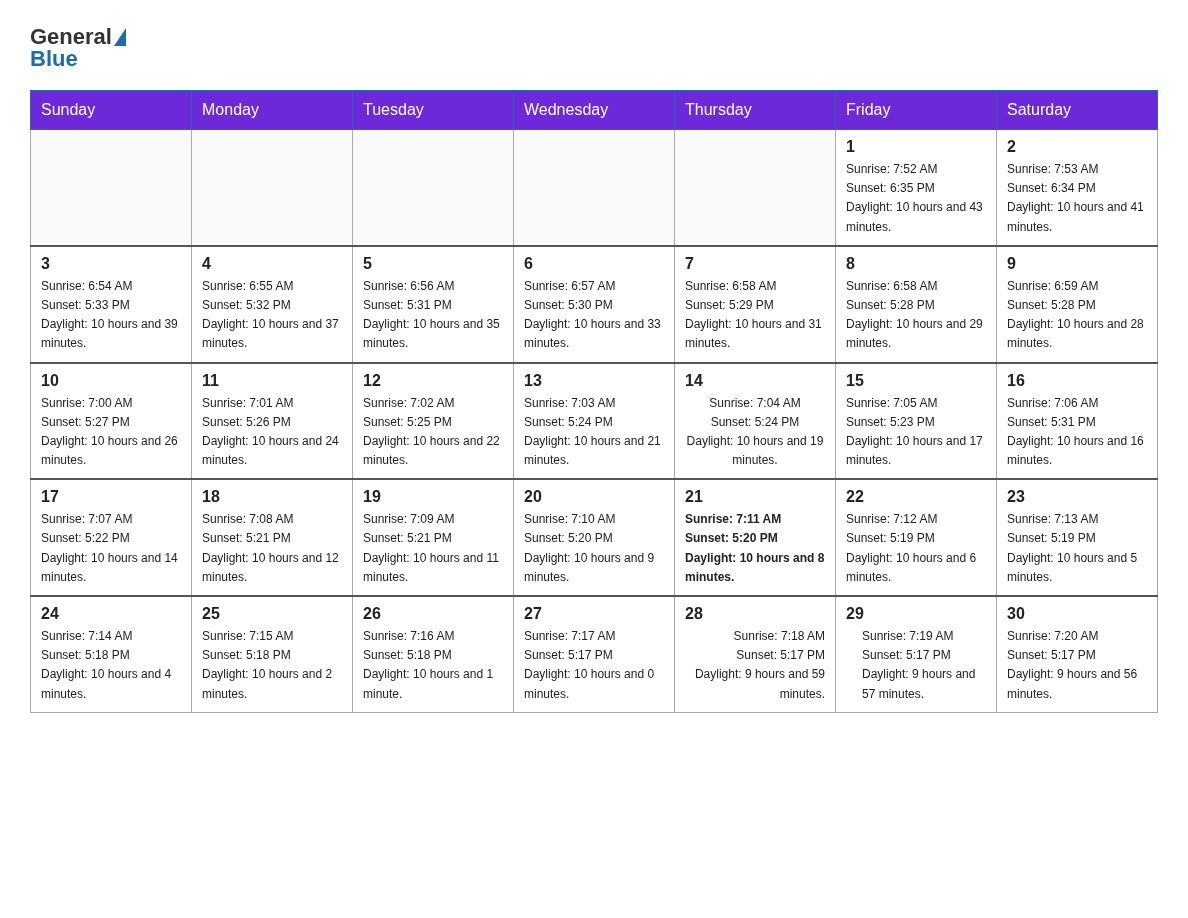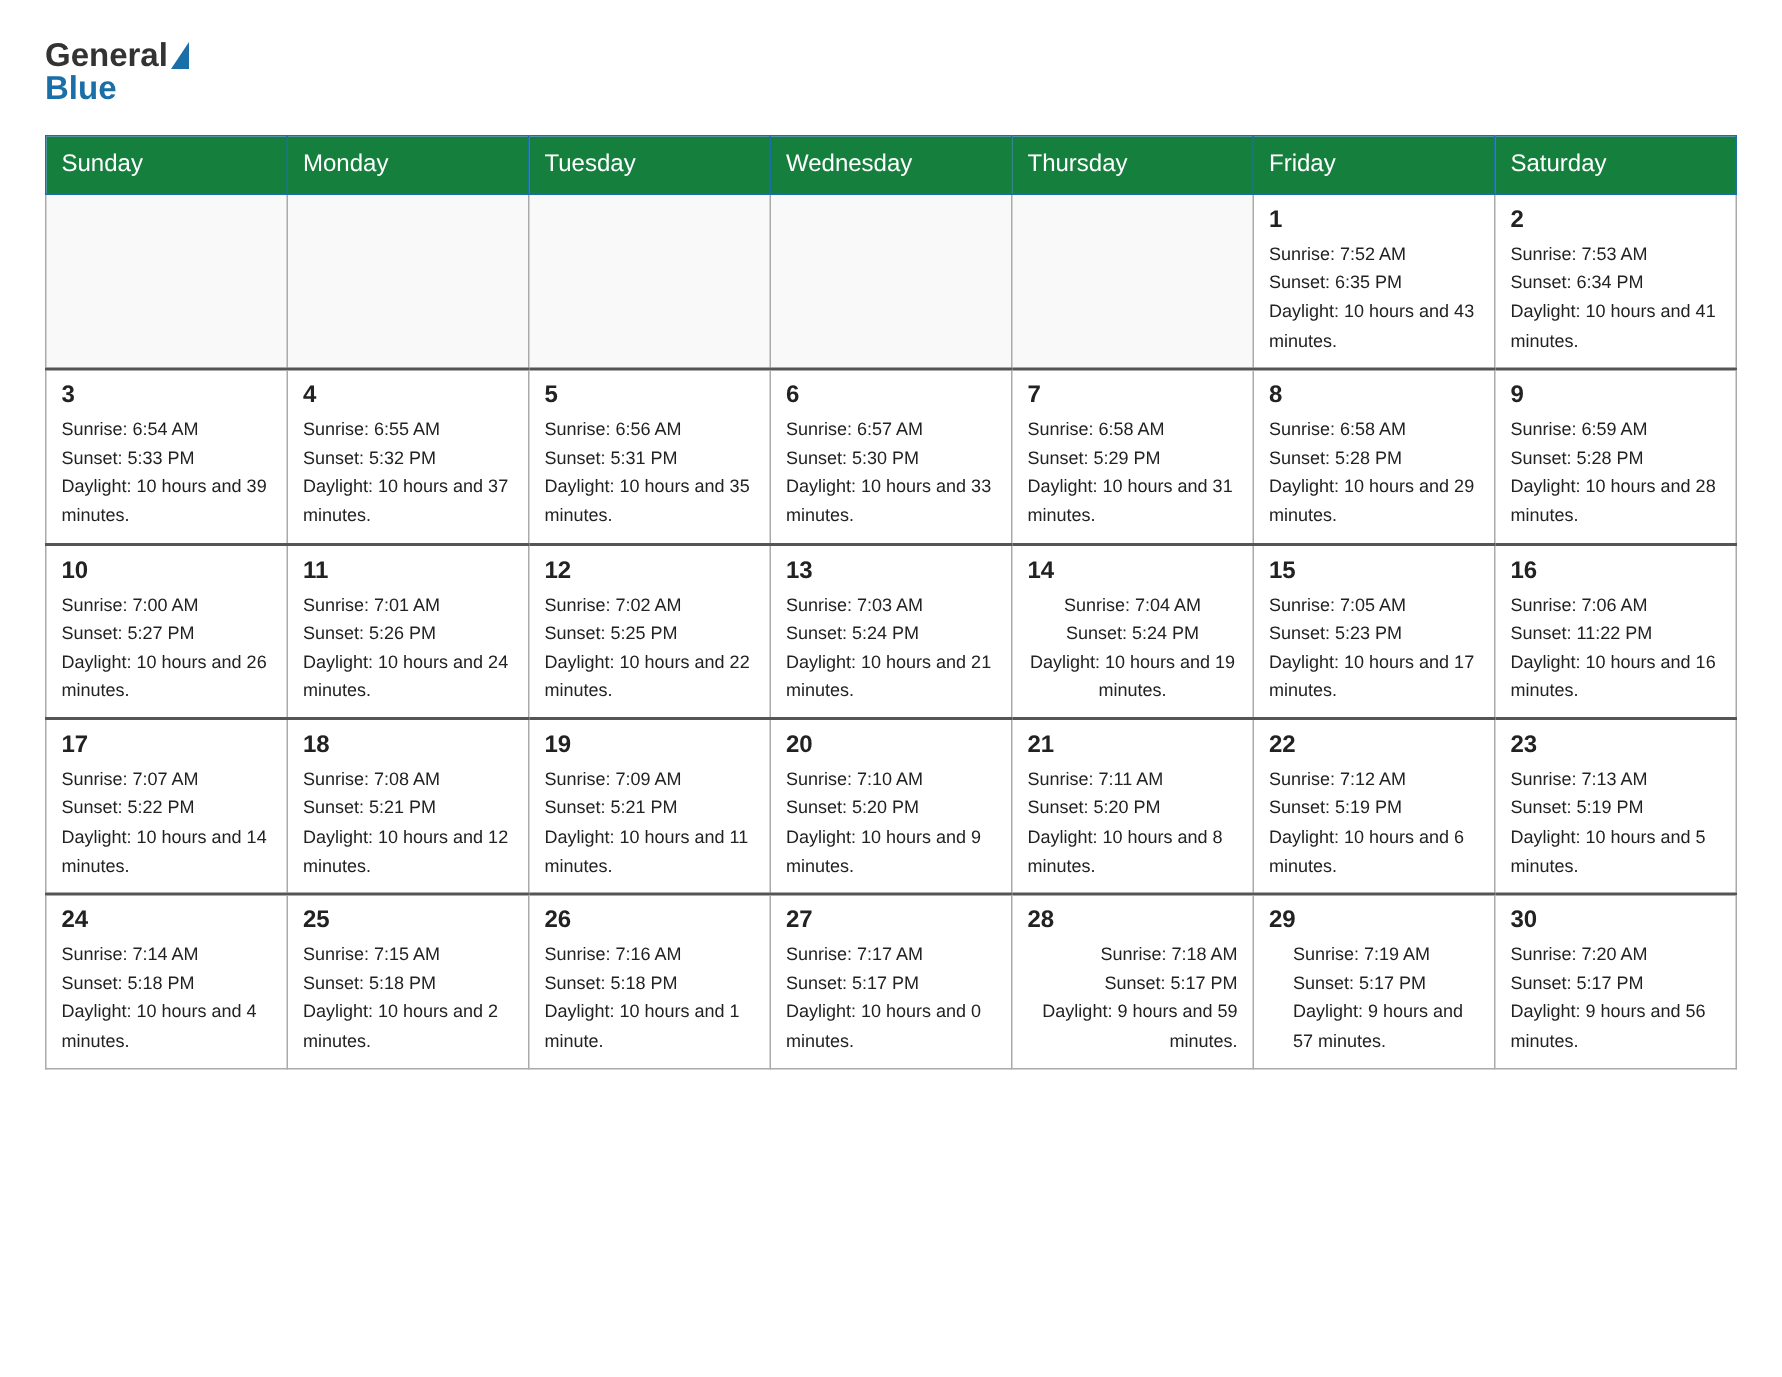--- a/index.html
+++ b/index.html
@@ -59,21 +59,21 @@
       color: #444;
       margin-top: 4px;
     }
     
     .calendar {
       width: 100%;
       border-collapse: collapse;
       border: 1px solid #aaa;
     }
     .calendar th {
-      background: #15803d;
+      background: #6d28d9;
       color: #fff;
       font-size: 16px;
       font-weight: normal;
       padding: 10px 10px;
       text-align: left;
       border: 1px solid #1a6fa8;
     }
     .calendar td {
       vertical-align: top;
       padding: 8px 10px;
@@ -232,21 +232,21 @@
         </td>
         <td>
           <span class="day-number">15</span>
           <div class="day-info" style="white-space: pre-line;">Sunrise: 7:05 AM
 Sunset: 5:23 PM
 Daylight: 10 hours and 17 minutes.</div>
         </td>
         <td>
           <span class="day-number">16</span>
           <div class="day-info" style="white-space: pre-line;">Sunrise: 7:06 AM
-Sunset: 11:22 PM
+Sunset: 5:31 PM
 Daylight: 10 hours and 16 minutes.</div>
         </td>
       </tr>
       <tr class="row-separator">
         <td>
           <span class="day-number">17</span>
           <div class="day-info" style="white-space: pre-line;">Sunrise: 7:07 AM
 Sunset: 5:22 PM
 Daylight: 10 hours and 14 minutes.</div>
         </td>
@@ -263,21 +263,21 @@
 Daylight: 10 hours and 11 minutes.</div>
         </td>
         <td>
           <span class="day-number">20</span>
           <div class="day-info" style="white-space: pre-line;">Sunrise: 7:10 AM
 Sunset: 5:20 PM
 Daylight: 10 hours and 9 minutes.</div>
         </td>
         <td>
           <span class="day-number">21</span>
-          <div class="day-info" style="white-space: pre-line;">Sunrise: 7:11 AM
+          <div class="day-info" style="white-space: pre-line; font-weight: bold;">Sunrise: 7:11 AM
 Sunset: 5:20 PM
 Daylight: 10 hours and 8 minutes.</div>
         </td>
         <td>
           <span class="day-number">22</span>
           <div class="day-info" style="white-space: pre-line;">Sunrise: 7:12 AM
 Sunset: 5:19 PM
 Daylight: 10 hours and 6 minutes.</div>
         </td>
         <td>

